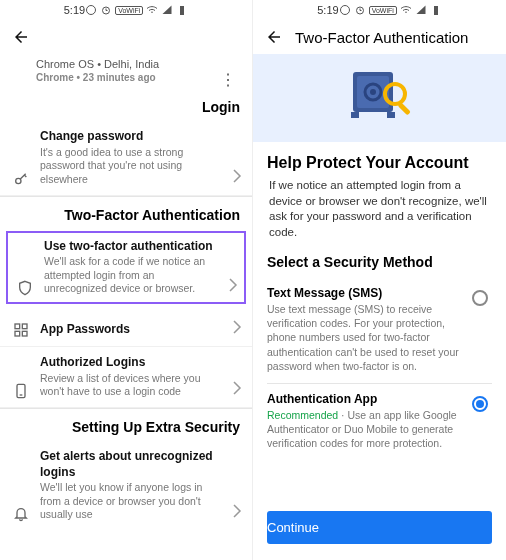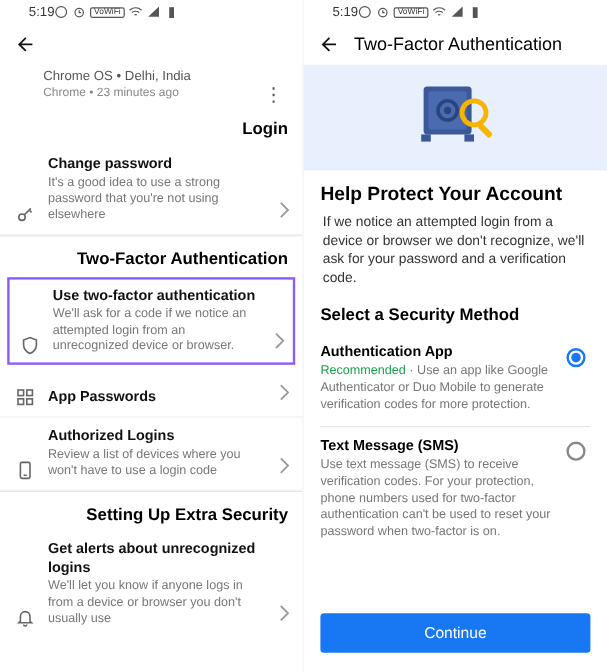--- a/index.html
+++ b/index.html
@@ -1,26 +1,26 @@
 <!DOCTYPE html>
 <html><head>
 <meta charset="utf-8">
 <style>
   * { box-sizing: border-box; margin: 0; padding: 0; }
   body { font-family: -apple-system, Helvetica, Arial, sans-serif; background: #fff; width: 506px; height: 560px; display: flex; }
   .screen { width: 50%; height: 100%; display: flex; flex-direction: column; background: #fff; position: relative; }
   .screen.left { border-right: 1px solid #eee; }
-  .status-bar { height: 20px; display: flex; justify-content: flex-start; align-items: center; padding: 2px 24px; font-size: 11px; color: #333; }
+  .status-bar { height: 20px; display: flex; justify-content: center; align-items: center; padding: 2px 24px; font-size: 11px; color: #333; }
   .status-right { display: flex; gap: 3px; align-items: center; font-size: 10px; }
   .status-right svg { width: 12px; height: 12px; }
   .topbar { display: flex; align-items: center; padding: 8px 12px; gap: 12px; }
   .topbar .title { font-size: 15px; font-weight: 500; }
   .content { flex: 1; overflow: hidden; }
   .row-prev { padding: 4px 12px 6px 36px; font-size: 11px; color: #555; display:flex; justify-content:space-between; align-items:flex-end;}
-  .row-prev .meta { font-size: 10px; color: #888; margin-top:2px;}
+  .row-prev .meta { font-size: 10px; color: #888; margin-top:2px;font-weight:bold;}
   .section-h { font-size: 14px; font-weight: 700; padding: 10px 12px 6px; border-top: 1px solid #e5e5e5; text-align: right; }
   .section-h.first { border-top: none; }
   .item { display: flex; align-items: flex-end; padding: 8px 10px 8px 12px; gap: 10px; border-bottom: 1px solid #f0f0f0; position: relative; }
   .item:last-child { border-bottom: none; }
   .item .ico { width: 18px; flex-shrink: 0; display:flex; justify-content:center; padding-top:2px; color:#555;}
   .item .txt { flex: 1; }
   .item .title { font-size: 12px; font-weight: 600; color: #111; line-height: 1.3; }
   .item .sub { font-size: 10.5px; color: #777; line-height: 1.3; margin-top: 1px; }
   .item .chev { color: #888; padding-top: 6px; }
   .highlight { border: 2px solid #8b5cf6; margin: 2px 6px; }
@@ -32,21 +32,21 @@
   .r-h2 { font-size: 14px; font-weight: 700; margin: 14px 0 8px; }
   .method { padding: 8px 4px 10px 0; border-bottom: 1px solid #e5e5e5; display:flex; gap:8px; align-items:flex-start;}
   .method:last-of-type { border-bottom: none; }
   .method .m-txt { flex: 1; }
   .method .m-title { font-size: 12px; font-weight: 600; }
   .rec { color: #16a34a; font-size: 10.5px; }
   .m-sub { font-size: 10.5px; color: #777; line-height: 1.35; margin-top: 2px; }
   .radio { width: 16px; height: 16px; border: 2px solid #1877f2; border-radius: 50%; margin-top: 4px; display:flex; align-items:center; justify-content:center; flex-shrink:0;}
   .radio.sel::after { content:''; width:8px; height:8px; background:#1877f2; border-radius:50%; }
   .radio.unsel { border-color: #888; }
-  .btn-continue { position:absolute; bottom:16px; left:14px; right:14px; background:#1877f2; color:#fff; text-align:center; padding:9px 0; font-size:13px; font-weight:500; border-radius:3px; }
+  .btn-continue { position:absolute; bottom:16px; left:14px; right:14px; background:#1877f2; color:#fff; text-align:left; padding:9px 0; font-size:13px; font-weight:500; border-radius:3px; }
   .dots { font-size: 16px; color:#555; line-height: 0.4; padding-right:4px;}
 </style>
 </head>
 <body>
 
 <div class="screen left">
   <div class="status-bar">
     <span>5:19</span>
     <span class="status-right">
       <svg viewBox="0 0 24 24">
@@ -207,28 +207,28 @@
       <rect x="56" y="34" width="14" height="5" rx="2" fill="#f7b500" transform="rotate(45 56 34)"></rect>
     </svg>
   </div>
   <div class="r-content">
     <div class="r-h1">Help Protect Your Account</div>
     <div class="r-p">If we notice an attempted login from a device or browser we don't recognize, we'll ask for your password and a verification code.</div>
     <div class="r-h2">Select a Security Method</div>
 
     <div class="method">
       <div class="m-txt">
+        <div class="m-title">Text Message (SMS)</div>
+        <div class="m-sub">Use text message (SMS) to receive verification codes. For your protection, phone numbers used for two-factor authentication can't be used to reset your password when two-factor is on.</div>
+      </div>
+      <div class="radio unsel"></div>
+    </div>
+
+    <div class="method">
+      <div class="m-txt">
         <div class="m-title">Authentication App</div>
         <div class="m-sub"><span class="rec">Recommended</span><span> · Use an app like Google Authenticator or Duo Mobile to generate verification codes for more protection.</span></div>
       </div>
       <div class="radio sel"></div>
     </div>
-
-    <div class="method">
-      <div class="m-txt">
-        <div class="m-title">Text Message (SMS)</div>
-        <div class="m-sub">Use text message (SMS) to receive verification codes. For your protection, phone numbers used for two-factor authentication can't be used to reset your password when two-factor is on.</div>
-      </div>
-      <div class="radio unsel"></div>
-    </div>
   </div>
   <div class="btn-continue">Continue</div>
 </div>
 
 </body></html>

